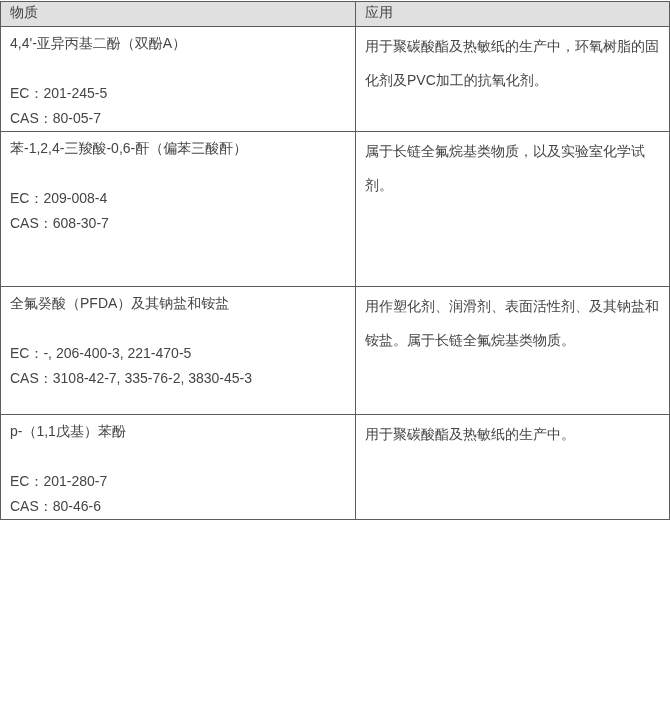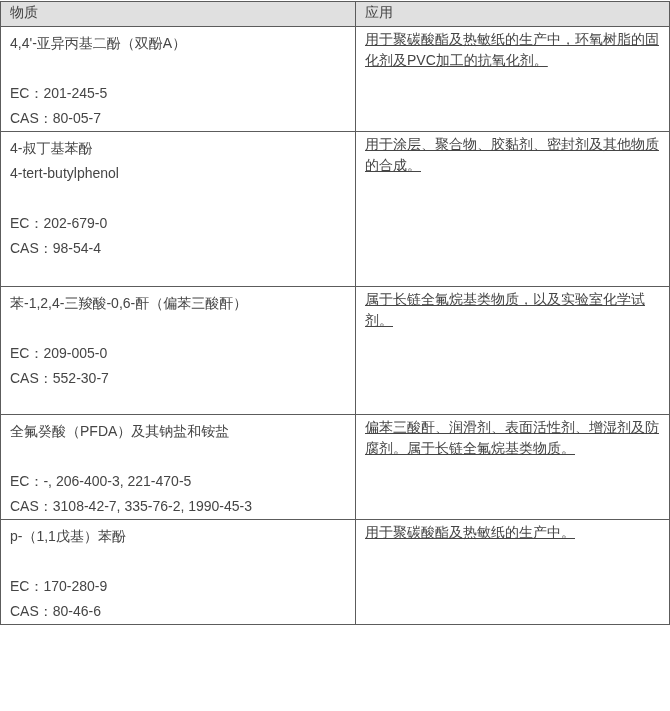--- a/index.html
+++ b/index.html
@@ -55,22 +55,21 @@
   }
   td.substance-cell .name {
     white-space: pre-line;
   }
   td.substance-cell .spacer {
     height: 25px;
   }
   td.application-cell {
     vertical-align: middle;
     padding: 2px 6px 2px 9px;
-    line-height: 21px;
-    text-decoration: underline;
+    line-height: 34px;
   }
 </style>
 </head>
 <body>
 
 <div class="page">
   <table class="substance-table">
     <colgroup>
       <col class="col-substance">
       <col class="col-application">
@@ -88,57 +87,45 @@
           <div class="spacer"></div>
           <div class="line">EC：201-245-5</div>
           <div class="line">CAS：80-05-7</div>
         </td>
         <td class="application-cell">
           <div class="app-text">用于聚碳酸酯及热敏纸的生产中，环氧树脂的固化剂及PVC加工的抗氧化剂。</div>
         </td>
       </tr>
       <tr>
         <td class="substance-cell">
-          <div class="name">4-叔丁基苯酚
-4-tert-butylphenol</div>
-          <div class="spacer"></div>
-          <div class="line">EC：202-679-0</div>
-          <div class="line">CAS：98-54-4</div>
-        </td>
-        <td class="application-cell">
-          <div class="app-text">用于涂层、聚合物、胶黏剂、密封剂及其他物质的合成。</div>
-        </td>
-      </tr>
-      <tr>
-        <td class="substance-cell">
           <div class="name">苯-1,2,4-三羧酸-0,6-酐（偏苯三酸酐）</div>
           <div class="spacer"></div>
-          <div class="line">EC：209-005-0</div>
-          <div class="line">CAS：552-30-7</div>
+          <div class="line">EC：209-008-4</div>
+          <div class="line">CAS：608-30-7</div>
         </td>
         <td class="application-cell">
           <div class="app-text">属于长链全氟烷基类物质，以及实验室化学试剂。</div>
         </td>
       </tr>
       <tr>
         <td class="substance-cell">
           <div class="name">全氟癸酸（PFDA）及其钠盐和铵盐</div>
           <div class="spacer"></div>
           <div class="line">EC：-, 206-400-3, 221-470-5</div>
-          <div class="line">CAS：3108-42-7, 335-76-2, 1990-45-3</div>
+          <div class="line">CAS：3108-42-7, 335-76-2, 3830-45-3</div>
         </td>
         <td class="application-cell">
-          <div class="app-text">偏苯三酸酐、润滑剂、表面活性剂、增湿剂及防腐剂。属于长链全氟烷基类物质。</div>
+          <div class="app-text">用作塑化剂、润滑剂、表面活性剂、及其钠盐和铵盐。属于长链全氟烷基类物质。</div>
         </td>
       </tr>
       <tr>
         <td class="substance-cell">
           <div class="name">p-（1,1戊基）苯酚</div>
           <div class="spacer"></div>
-          <div class="line">EC：170-280-9</div>
+          <div class="line">EC：201-280-7</div>
           <div class="line">CAS：80-46-6</div>
         </td>
         <td class="application-cell">
           <div class="app-text">用于聚碳酸酯及热敏纸的生产中。</div>
         </td>
       </tr>
     </tbody>
   </table>
 </div>
 

